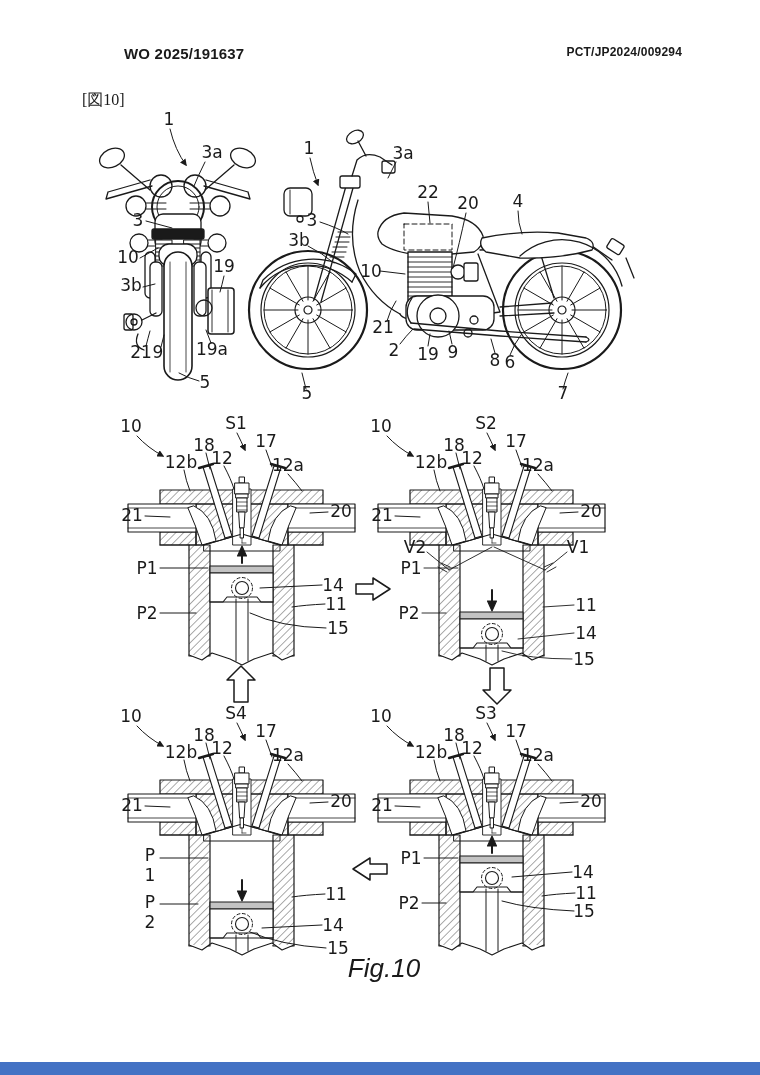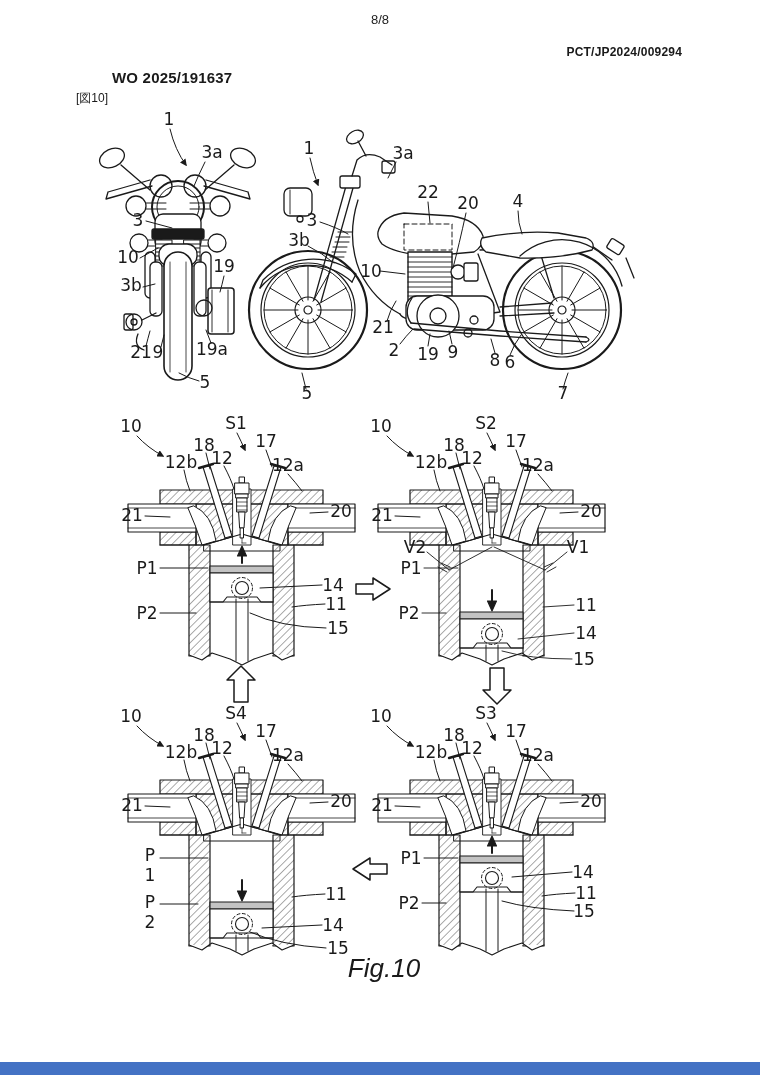--- a/index.html
+++ b/index.html
@@ -2,36 +2,35 @@
 <html><head>
 <meta charset="utf-8">
 <style>
   html,body{margin:0;padding:0;background:#e8e8e8;}
   .page{
     position:relative;width:760px;height:1075px;background:#ffffff;
     font-family:"Liberation Sans",sans-serif;color:#1a1a1a;overflow:hidden;
   }
   .hdr-page{position:absolute;top:12px;left:0;width:100%;text-align:center;
     font-size:13px;color:#222;}
-  .hdr-left{position:absolute;top:45px;left:112px;font-size:15px;font-weight:bold;letter-spacing:.2px;margin-top:24px;}
+  .hdr-left{position:absolute;top:45px;left:124px;font-size:15px;font-weight:bold;letter-spacing:.2px;}
   .hdr-right{position:absolute;top:45px;right:78px;font-size:12px;font-weight:bold;letter-spacing:.2px;}
-  .fig-tag{position:absolute;top:90px;left:76px;font-size:12px;font-family:Liberation Sans, sans-serif;}
+  .fig-tag{position:absolute;top:90px;left:82px;font-size:16px;font-family:Liberation Serif, serif;}
   .caption{position:absolute;top:953px;left:0;width:100%;text-align:center;
     font-style:italic;font-size:26px;padding-left:8px;box-sizing:border-box;}
   .bottom-bar{position:absolute;left:0;bottom:0;width:100%;height:13px;}
   svg text{font-family:"DejaVu Sans","Liberation Sans",sans-serif;fill:#1a1a1a;}
   .ref{font-size:17px;}
   .st{font-size:17px;}
 </style>
 </head>
 <body>
 
 <div class="page">
 
-  <div class="hdr-page">8/8</div>
   <div class="hdr-left">WO 2025/191637</div>
   <div class="hdr-right">PCT/JP2024/009294</div>
   <div class="fig-tag">[図10]</div>
 
   <svg width="760" height="1075" viewBox="0 0 760 1075" stroke-linecap="round" stroke-linejoin="round">
     <defs>
       <pattern id="hat" patternUnits="userSpaceOnUse" width="5.5" height="5.5" patternTransform="rotate(45)">
         <line x1="0" y1="0" x2="0" y2="5.5" stroke="#555" stroke-width="1"></line>
       </pattern>
       <marker id="ah" viewBox="0 0 10 10" refX="8" refY="5" markerWidth="7" markerHeight="7" orient="auto">

